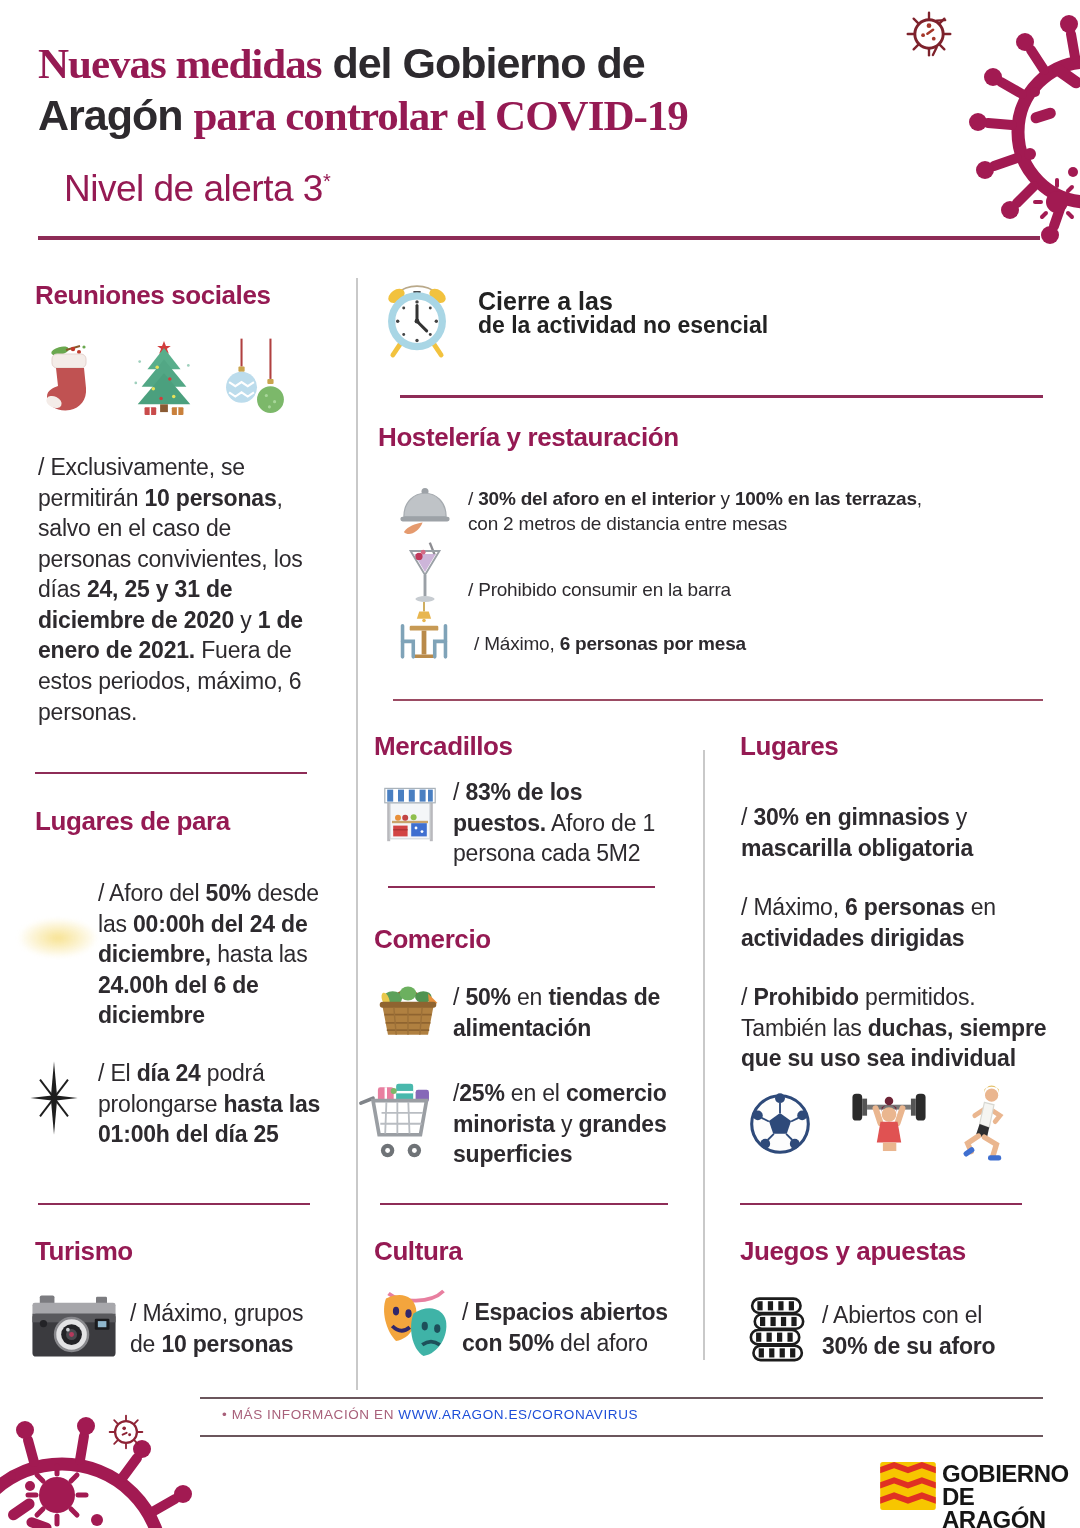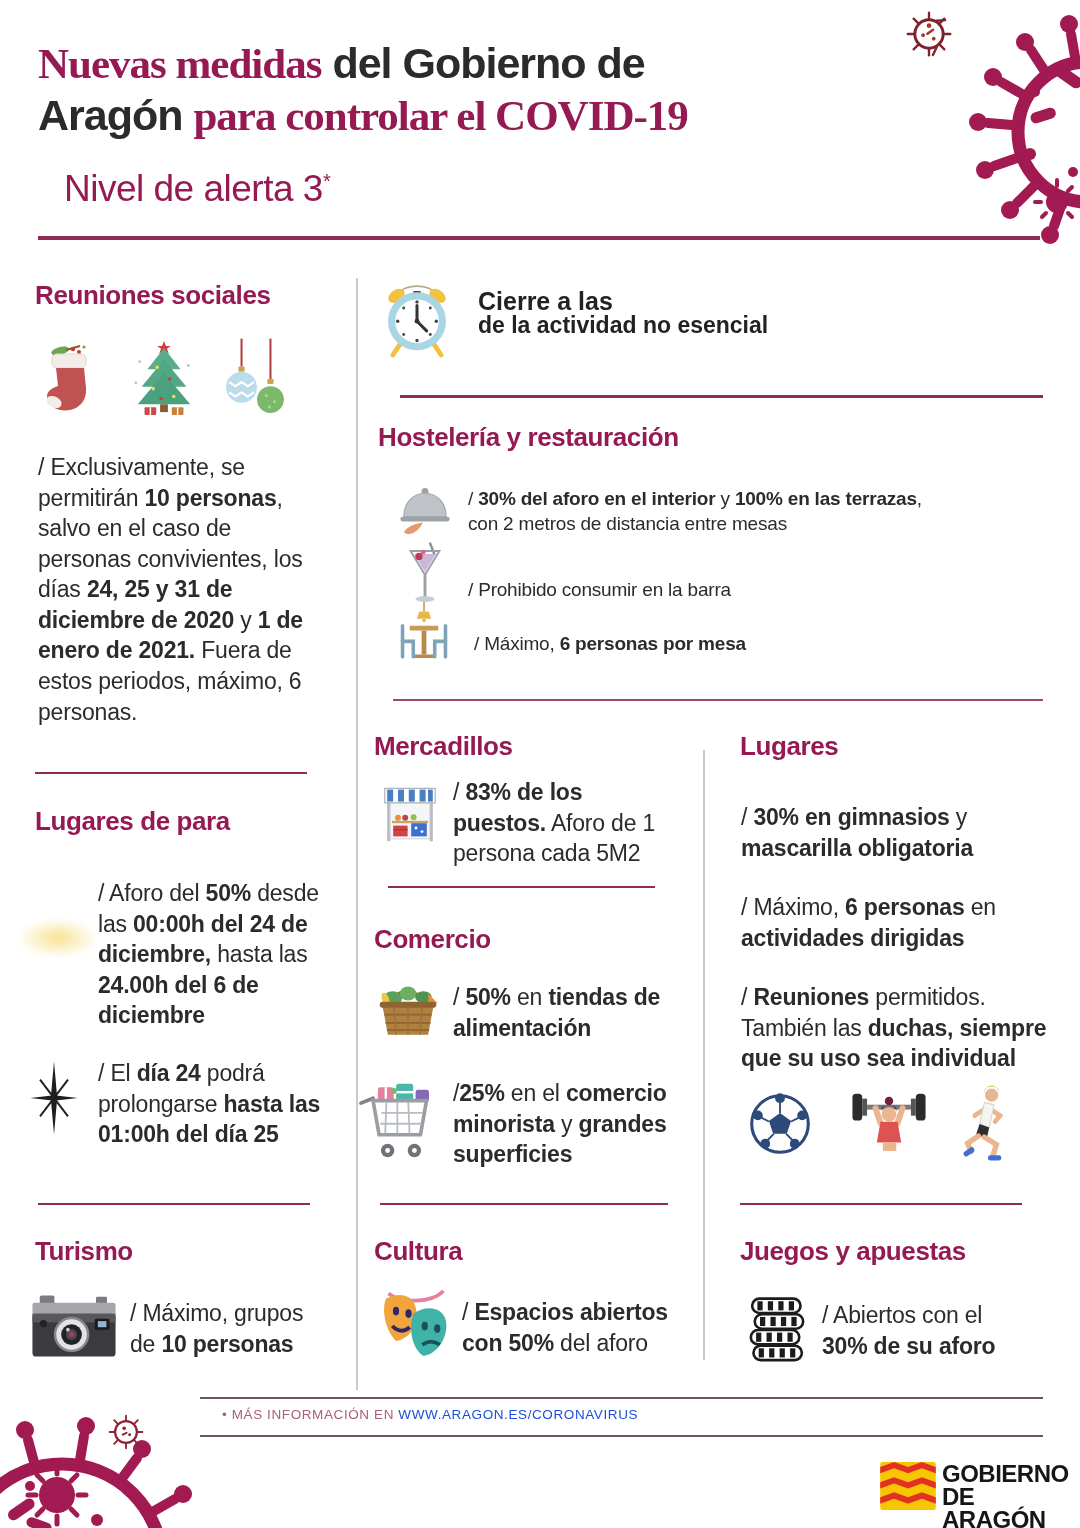--- a/index.html
+++ b/index.html
@@ -402,21 +402,21 @@
 minorista</b> y <b>grandes
 superficies</b></div>
   </div>
 
   <div>
     <h2 class="abs section" style="left:740px;top:731px;">Lugares</h2>
     <div class="abs item" style="left:741px;top:802px;width:325px;">/ <b>30% en gimnasios</b> y
 <b>mascarilla obligatoria</b></div>
     <div class="abs item" style="left:741px;top:892px;width:325px;">/ Máximo, <b>6 personas</b> en
 <b>actividades dirigidas</b></div>
-    <div class="abs item" style="left:741px;top:982px;width:330px;">/ <b>Reuniones</b> permitidos.
+    <div class="abs item" style="left:741px;top:982px;width:330px;">/ <b>Prohibido</b> permitidos.
 También las <b>duchas, siempre
 que su uso sea individual</b></div>
 
     <div class="abs" style="left:748px;top:1092px;width:64px;height:64px;">
       <svg width="64" height="64" viewBox="0 0 52 52">
         <circle cx="26" cy="26" r="23" fill="#fdfdfd" stroke="#2e4a7a" stroke-width="2.5"></circle>
         <polygon points="26,17 35,23.5 31.5,34 20.5,34 17,23.5" fill="#2e4a7a"></polygon>
         <g fill="#2e4a7a">
           <circle cx="26" cy="5" r="4"></circle>
             <circle cx="8" cy="19" r="4"></circle>

